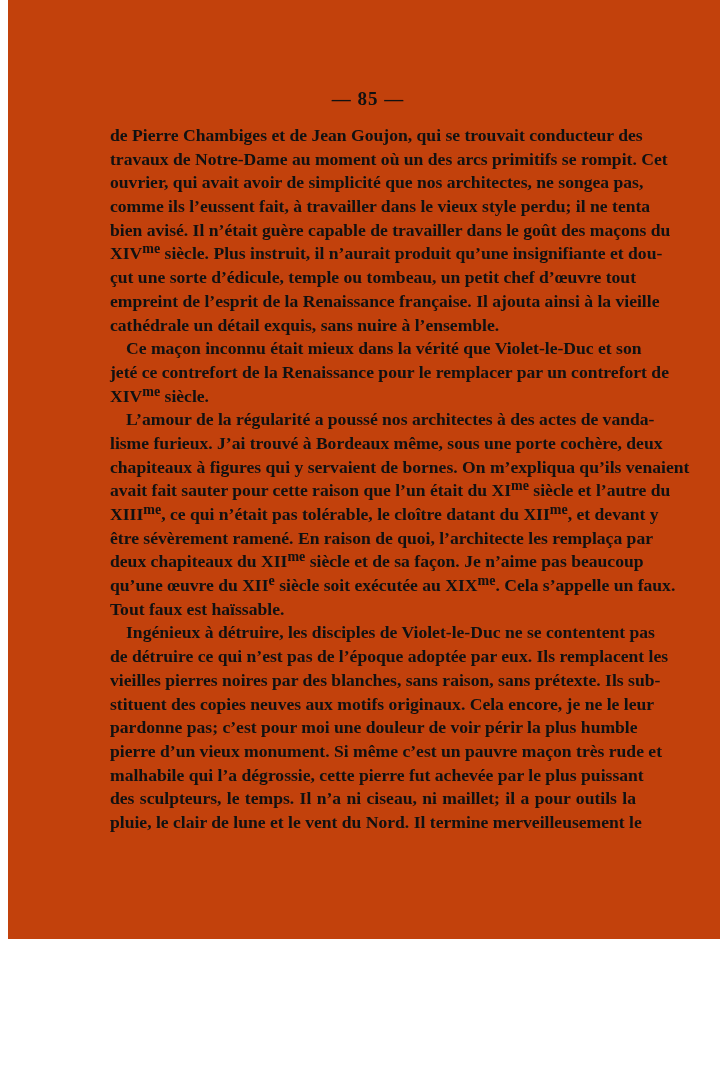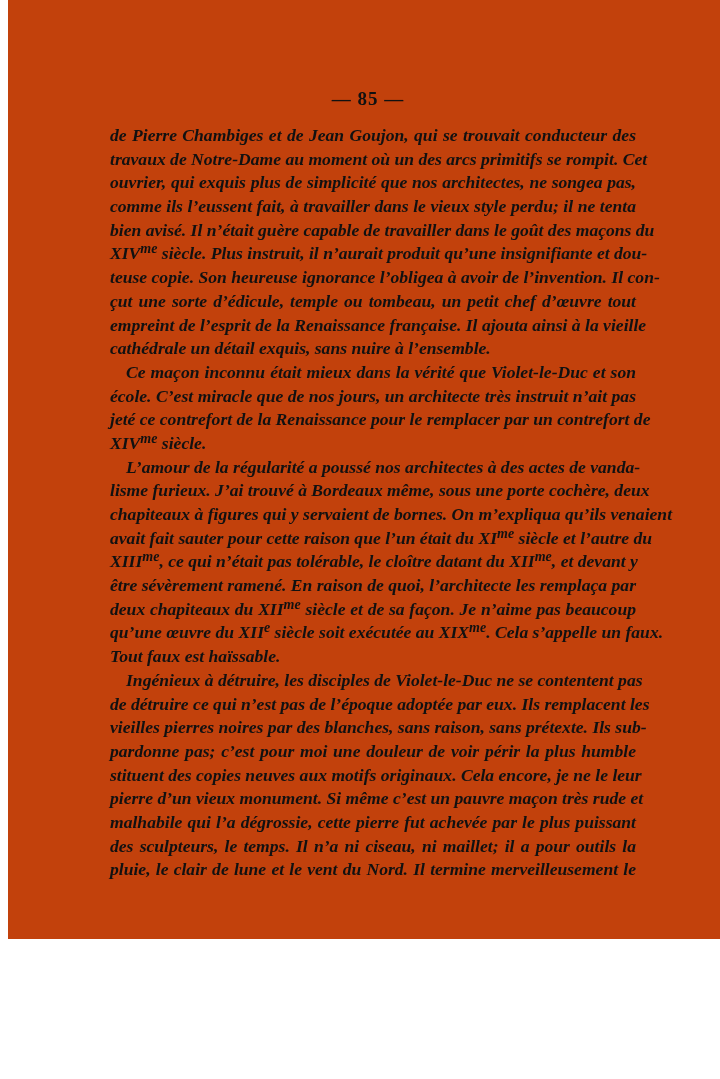--- a/index.html
+++ b/index.html
@@ -8,64 +8,62 @@
     position: absolute; left: 0; top: 0; width: 720px; height: 939px;
     background: #c2410c; color: #111111;
     font-family: "Liberation Serif", "DejaVu Serif", serif;
     margin-left: 8px;
   }
   .page-number {
     position: absolute; top: 88px; left: 0; width: 720px; text-align: center;
     font-size: 19px; font-weight: bold; letter-spacing: 1px;
   }
   .body-text {
-    position: absolute; left: 102px; top: 124px; width: 526px; font-style: italic;
+    position: absolute; left: 102px; top: 124px; width: 526px;
   }
   .line {
     display: block; height: 23.7px; line-height: 23.7px;
     font-size: 17.6px; font-weight: bold;
     text-align: justify; text-align-last: justify; white-space: nowrap;
     overflow: visible;
   }
   .line.last { text-align-last: left; }
   .line.indent { padding-left: 16px; }
   sup { font-size: 14px; line-height: 0; vertical-align: 6px; }
 </style>
 </head>
 <body>
 
 <div class="page">
   <div class="page-number">— 85 —</div>
   <div class="body-text" id="body-text">
       <div class="line">de Pierre Chambiges et de Jean Goujon, qui se trouvait conducteur des</div>
       <div class="line">travaux de Notre-Dame au moment où un des arcs primitifs se rompit. Cet</div>
-      <div class="line">ouvrier, qui exquis plus de simplicité que nos architectes, ne songea pas,</div>
+      <div class="line">ouvrier, qui avait avoir de simplicité que nos architectes, ne songea pas,</div>
       <div class="line">comme ils l’eussent fait, à travailler dans le vieux style perdu; il ne tenta</div>
       <div class="line">bien avisé. Il n’était guère capable de travailler dans le goût des maçons du</div>
       <div class="line">XIV<sup>me</sup> siècle. Plus instruit, il n’aurait produit qu’une insignifiante et dou-</div>
-      <div class="line">teuse copie. Son heureuse ignorance l’obligea à avoir de l’invention. Il con-</div>
       <div class="line">çut une sorte d’édicule, temple ou tombeau, un petit chef d’œuvre tout</div>
       <div class="line">empreint de l’esprit de la Renaissance française. Il ajouta ainsi à la vieille</div>
       <div class="line last">cathédrale un détail exquis, sans nuire à l’ensemble.</div>
       <div class="line indent">Ce maçon inconnu était mieux dans la vérité que Violet-le-Duc et son</div>
-      <div class="line">école. C’est miracle que de nos jours, un architecte très instruit n’ait pas</div>
       <div class="line">jeté ce contrefort de la Renaissance pour le remplacer par un contrefort de</div>
       <div class="line last">XIV<sup>me</sup> siècle.</div>
       <div class="line indent">L’amour de la régularité a poussé nos architectes à des actes de vanda-</div>
       <div class="line">lisme furieux. J’ai trouvé à Bordeaux même, sous une porte cochère, deux</div>
       <div class="line">chapiteaux à figures qui y servaient de bornes. On m’expliqua qu’ils venaient</div>
       <div class="line">avait fait sauter pour cette raison que l’un était du XI<sup>me</sup> siècle et l’autre du</div>
       <div class="line">XIII<sup>me</sup>, ce qui n’était pas tolérable, le cloître datant du XII<sup>me</sup>, et devant y</div>
       <div class="line">être sévèrement ramené. En raison de quoi, l’architecte les remplaça par</div>
       <div class="line">deux chapiteaux du XII<sup>me</sup> siècle et de sa façon. Je n’aime pas beaucoup</div>
       <div class="line">qu’une œuvre du XII<sup>e</sup> siècle soit exécutée au XIX<sup>me</sup>. Cela s’appelle un faux.</div>
       <div class="line last">Tout faux est haïssable.</div>
       <div class="line indent">Ingénieux à détruire, les disciples de Violet-le-Duc ne se contentent pas</div>
       <div class="line">de détruire ce qui n’est pas de l’époque adoptée par eux. Ils remplacent les</div>
       <div class="line">vieilles pierres noires par des blanches, sans raison, sans prétexte. Ils sub-</div>
+      <div class="line">stituent des copies neuves aux motifs originaux. Cela encore, je ne le leur</div>
       <div class="line">pardonne pas; c’est pour moi une douleur de voir périr la plus humble</div>
-      <div class="line">stituent des copies neuves aux motifs originaux. Cela encore, je ne le leur</div>
       <div class="line">pierre d’un vieux monument. Si même c’est un pauvre maçon très rude et</div>
       <div class="line">malhabile qui l’a dégrossie, cette pierre fut achevée par le plus puissant</div>
       <div class="line">des sculpteurs, le temps. Il n’a ni ciseau, ni maillet; il a pour outils la</div>
       <div class="line">pluie, le clair de lune et le vent du Nord. Il termine merveilleusement le</div>
     </div>
 </div>
 
 </body></html>

